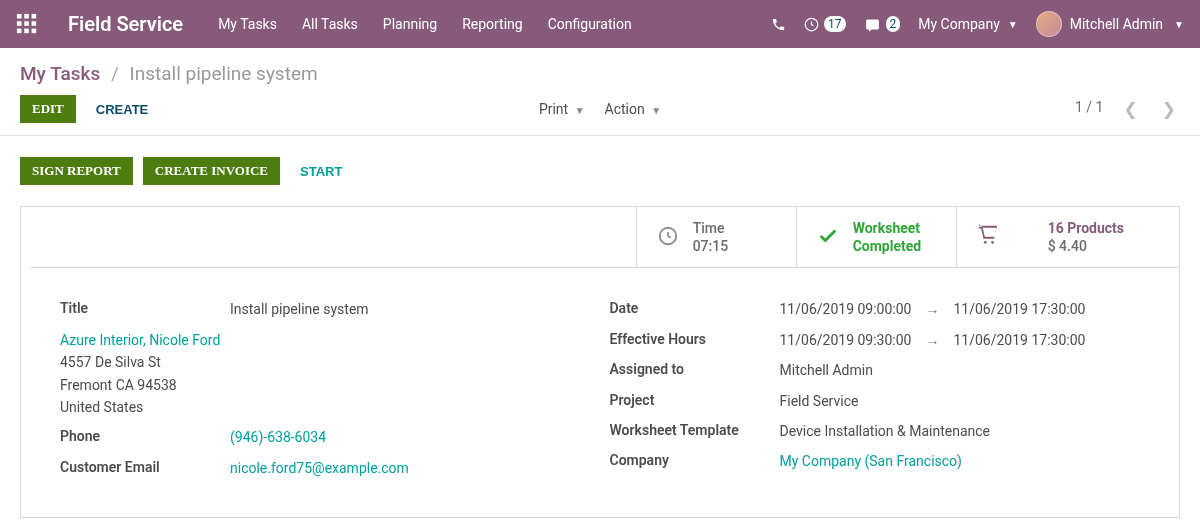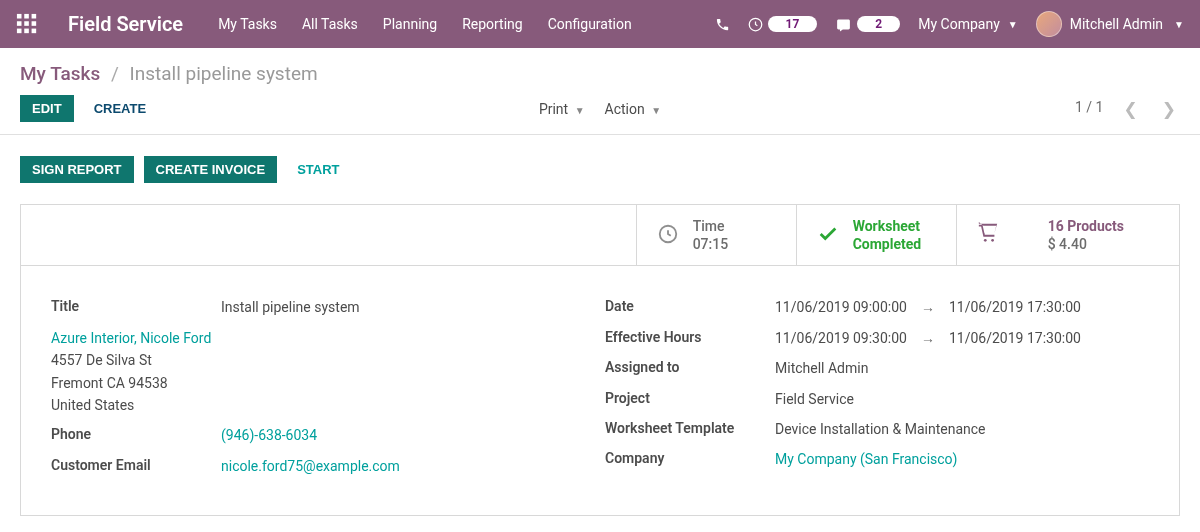--- a/index.html
+++ b/index.html
@@ -7,46 +7,46 @@
     
     
     .navbar { background: #875a7b; color: #fff; height: 48px; display: flex; align-items: center; padding: 0 16px; }
     .apps-icon { width: 22px; height: 22px; margin-right: 30px; }
     .apps-icon svg { width: 100%; height: 100%; }
     .brand { font-size: 20px; font-weight: 600; margin-right: 35px; }
     .nav-menu { display: flex; gap: 25px; flex: 1; }
     .nav-item { color: #fff; cursor: pointer; font-size: 14px; }
     .nav-right { display: flex; align-items: center; gap: 18px; }
     .nav-icon { display: flex; align-items: center; gap: 5px; cursor: pointer; }
-    .badge { background: #fff; color: #701a75; border-radius: 10px; padding: 1px 18px; font-size: 12px; font-weight: 700; }
+    .badge { background: #fff; color: #0c4a6e; border-radius: 10px; padding: 1px 4px; font-size: 12px; font-weight: 400; }
     .dropdown-caret { font-size: 10px; margin-left: 3px; }
     .avatar { width: 26px; height: 26px; border-radius: 50%; background: linear-gradient(135deg, #e8a87c, #c38d9e); border: 1px solid rgba(255,255,255,0.4); }
     .user-block { display: flex; align-items: center; gap: 8px; cursor: pointer; }
     
     
     .breadcrumb { padding: 14px 20px 10px; font-size: 19px; color: #999; }
     .breadcrumb .bc-link { color: #875a7b; font-weight: 500; cursor: pointer; }
     .breadcrumb .bc-sep { margin: 0 6px; color: #aaa; }
     
     
     .control-bar { display: flex; align-items: center; padding: 0 20px 12px; }
     .btn { padding: 6px 12px; font-size: 13px; font-weight: 600; cursor: pointer; border: none; }
-    .btn-primary { background: #0f766e; color: #fff; }
+    .btn-primary { background: #4d7c0f; color: #fff; font-family: Liberation Serif, serif; }
     .btn-link { background: transparent; color: #0c4a6e; font-weight: 700; }
     .control-center { display: flex; gap: 20px; margin-left: auto; margin-right: auto; position: absolute; left: 50%; transform: translateX(-50%); }
     .control-center .dd { cursor: pointer; color: #4c4c4c; font-weight: 400; }
     .control-right { margin-left: auto; display: flex; align-items: flex-start; gap: 16px; color: #6c6c6c; }
     .pager-arrow { color: #bbb; font-size: 17px; cursor: pointer; padding: 0 4px; }
     
     
     .status-row { border-top: 1px solid #e0e0e0; padding: 21px 20px; display: flex; gap: 10px; align-items: center; }
     .btn-outline-primary { color: #00a09d; background: transparent; font-weight: 700; border: none; padding: 6px 10px; }
     
     
-    .form-card { margin: 0 20px 20px; border: 1px solid #d8d8d8; background: #fff; }
+    .form-card { margin: 0 20px 20px; border: 1px solid #d8d8d8; background: #fff; padding-left: 9px; }
     .stat-row { display: flex; justify-content: flex-end; border-bottom: 1px solid #d8d8d8; }
     .stat-box { border-left: 1px solid #d8d8d8; padding: 12px 20px; display: flex; align-items: center; gap: 14px; min-width: 160px; cursor: pointer; }
     .stat-icon { color: #8f8f8f; }
     .stat-text { display: flex; flex-direction: column; line-height: 1.3; font-size: 14px; }
     .stat-text .l1 { color: #6c6c6c; font-weight: 500; }
     .stat-text .l2 { color: #6c6c6c; font-weight: 500; }
     .stat-text.green .l1, .stat-text.green .l2 { color: #2ba735; font-weight: 700; }
     .stat-icon.green { color: #2ba735; }
     .stat-text.brand .l1 { color: #875a7b; font-weight: 700; }
     .stat-text.brand .l2 { color: #6c6c6c; }

